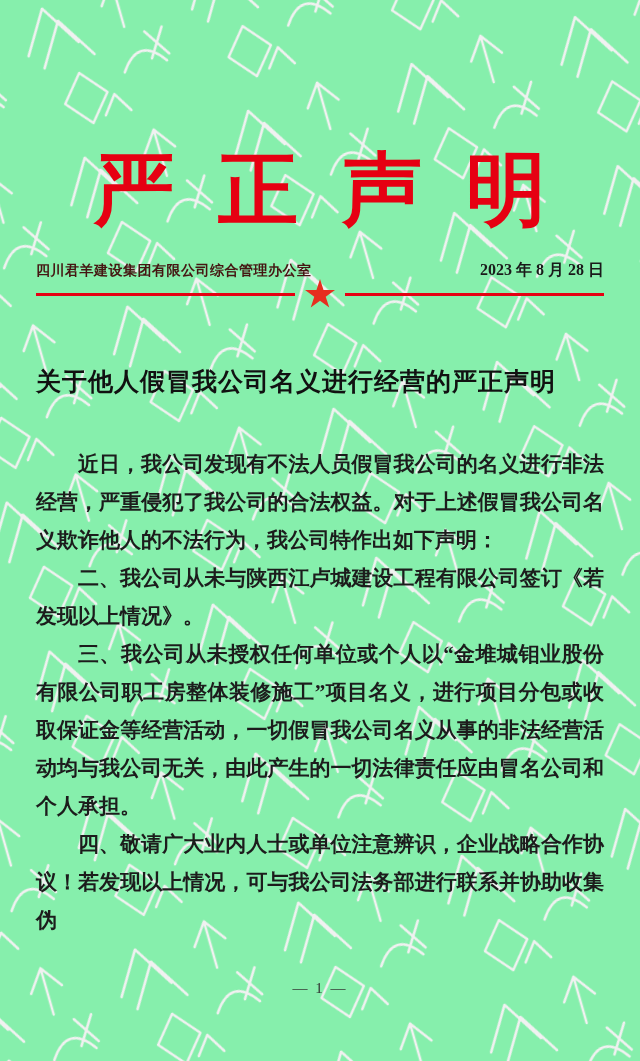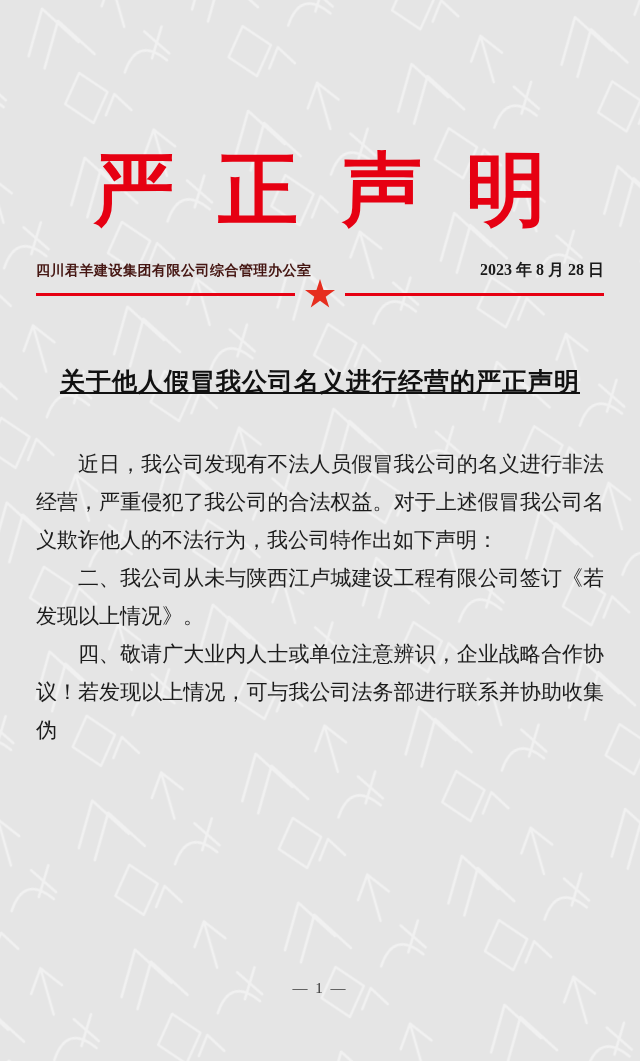--- a/index.html
+++ b/index.html
@@ -1,20 +1,20 @@
 <!DOCTYPE html>
 <html><head>
 <meta charset="utf-8">
 <style>
   html,body{margin:0;padding:0;background:#ffffff;}
   .page{
     position:relative;
     width:640px;height:1061px;
     margin:0 auto;
-    background:#e5e5e5;
+    background:#86efac;
     overflow:hidden;
     font-family:"Liberation Serif","DejaVu Serif",serif;
   }
   .watermark{
     position:absolute;left:0;top:0;width:640px;height:1061px;
     pointer-events:none;
   }
   .content{
     position:relative;
     padding:0 36px;
@@ -61,38 +61,38 @@
     height:3px;
     background:#e60012;
   }
   .star-icon{
     flex:0 0 auto;
     margin:0 9px;
     display:block;
   }
   .subtitle{
     margin:56px 0 0 0;
-    text-align:center;
+    text-align:left;
     font-size:25px;
     font-weight:900;
     color:#111111;
     letter-spacing:1px;
     white-space:nowrap;
-    text-decoration:underline;
   }
   .body{
     margin-top:47px;
     font-size:21px;
     line-height:38px;
     color:#1c1c1c;
     text-align:justify;
   }
   .body p{
     margin:0;
     text-indent:2em;
+    font-weight:bold;
   }
   .footer{
     position:absolute;
     left:0;top:980px;
     width:100%;
     text-align:center;
     font-size:15px;
     color:#333333;
     letter-spacing:2px;
     z-index:1;
@@ -135,20 +135,21 @@
         <polygon fill="#e62e1f" points="15,0 18.54,10.91 30,10.91 20.73,17.64 24.27,28.53 15,21.8 5.73,28.53 9.27,17.64 0,10.91 11.46,10.91"></polygon>
       </svg>
       <span class="rule"></span>
     </div>
 
     <h2 class="subtitle">关于他人假冒我公司名义进行经营的严正声明</h2>
 
     <div class="body">
       <p>近日，我公司发现有不法人员假冒我公司的名义进行非法经营，严重侵犯了我公司的合法权益。对于上述假冒我公司名义欺诈他人的不法行为，我公司特作出如下声明：</p>
       <p>二、我公司从未与陕西江卢城建设工程有限公司签订《若发现以上情况》。</p>
+      <p>三、我公司从未授权任何单位或个人以“金堆城钼业股份有限公司职工房整体装修施工”项目名义，进行项目分包或收取保证金等经营活动，一切假冒我公司名义从事的非法经营活动均与我公司无关，由此产生的一切法律责任应由冒名公司和个人承担。</p>
       <p>四、敬请广大业内人士或单位注意辨识，企业战略合作协议！若发现以上情况，可与我公司法务部进行联系并协助收集伪</p>
     </div>
 
   </div>
 
   <div class="footer">— 1 —</div>
 
 </div>
 
 </body></html>

